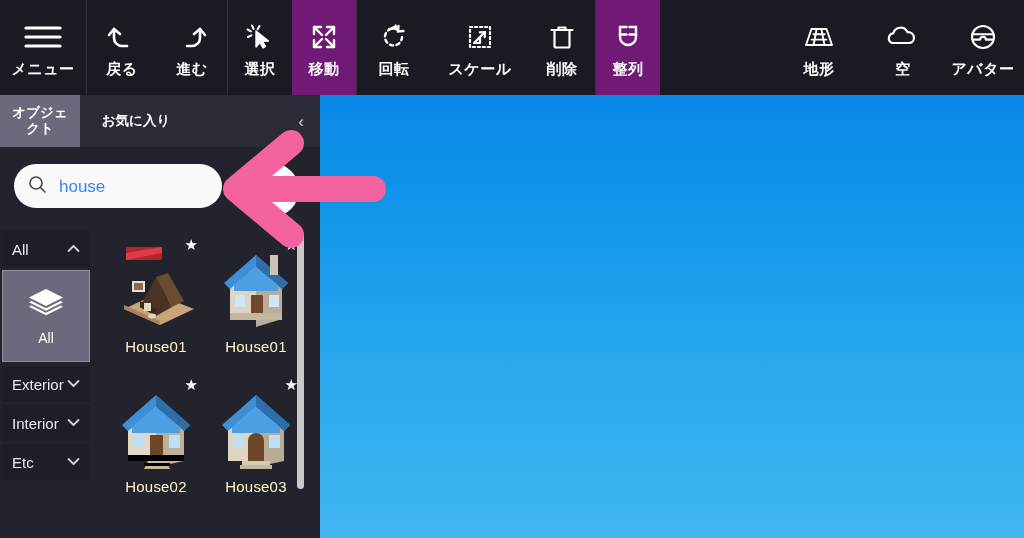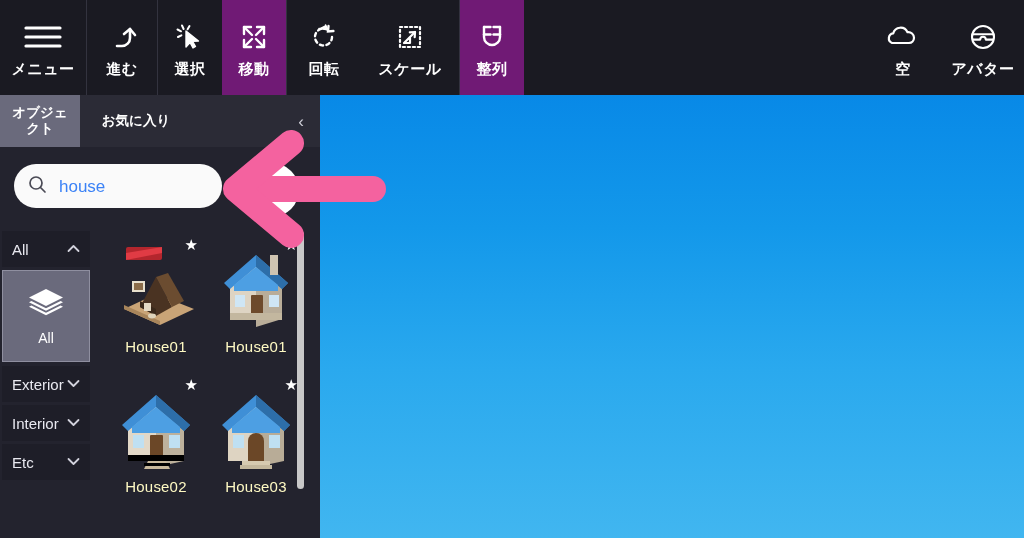--- a/index.html
+++ b/index.html
@@ -267,20 +267,30 @@
           <line x1="3" y1="5" x2="37" y2="5"></line>
             <line x1="3" y1="14" x2="37" y2="14"></line>
             <line x1="3" y1="23" x2="37" y2="23"></line>
         </svg>
       </span>
       <span class="tb-label">メニュー</span>
     </div>
 
     <div class="tb-sep"></div>
 
+    <div class="tb-item" style="width:70px">
+      <span class="tb-ico">
+        <svg width="32" height="30" viewBox="0 0 32 30" fill="none" stroke="#ffffff" stroke-width="2.6" stroke-linecap="round" stroke-linejoin="round">
+          <path d="M8 7 V16 a8 8 0 0 0 8 8 h5"></path>
+          <polyline points="8,16 8,7 3,12" fill="none" stroke="none"></polyline>
+          <path d="M8 7 L3 13 M8 7 L14 12"></path>
+        </svg>
+      </span>
+      <span class="tb-label">戻る</span>
+    </div>
 
     <div class="tb-item" style="width:70px">
       <span class="tb-ico">
         <svg width="32" height="30" viewBox="0 0 32 30" fill="none" stroke="#ffffff" stroke-width="2.6" stroke-linecap="round" stroke-linejoin="round">
           <path d="M24 7 V16 a8 8 0 0 1 -8 8 h-5"></path>
           <path d="M24 7 L29 13 M24 7 L18 12"></path>
         </svg>
       </span>
       <span class="tb-label">進む</span>
     </div>
@@ -333,38 +343,60 @@
       <span class="tb-ico">
         <svg width="30" height="30" viewBox="0 0 30 30" fill="none" stroke="#ffffff" stroke-width="2.2" stroke-linecap="round" stroke-linejoin="round">
           <rect x="5" y="5" width="20" height="20" stroke-dasharray="2.2 2.8"></rect>
           <path d="M9 21 H15 V15 L9 21 Z M9 21 L20 10"></path>
           <path d="M20 10 L14.8 10.3 M20 10 L19.7 15.2"></path>
         </svg>
       </span>
       <span class="tb-label">スケール</span>
     </div>
 
+    <div class="tb-item" style="width:66px">
+      <span class="tb-ico">
+        <svg width="28" height="30" viewBox="0 0 28 30" fill="none" stroke="#ffffff" stroke-width="2.2" stroke-linecap="round" stroke-linejoin="round">
+          <line x1="3.5" y1="8" x2="24.5" y2="8"></line>
+          <path d="M10.5 8 V5.5 h7 V8"></path>
+          <path d="M6.5 8 V24 a1.5 1.5 0 0 0 1.5 1.5 h12 a1.5 1.5 0 0 0 1.5 -1.5 V8"></path>
+        </svg>
+      </span>
+      <span class="tb-label">削除</span>
+    </div>
 
     <div class="tb-sep"></div>
 
     <div class="tb-item active" style="width:64px">
       <span class="tb-ico">
         <svg width="28" height="30" viewBox="0 0 28 30" fill="none" stroke="#ffffff" stroke-width="2.4" stroke-linecap="round" stroke-linejoin="round">
           <path d="M6 5 V15 a8 8 0 0 0 16 0 V5"></path>
           <line x1="6" y1="12.5" x2="12.5" y2="12.5"></line>
           <line x1="15.5" y1="12.5" x2="22" y2="12.5"></line>
           <line x1="6" y1="5" x2="12.5" y2="5"></line>
           <line x1="15.5" y1="5" x2="22" y2="5"></line>
         </svg>
       </span>
       <span class="tb-label">整列</span>
     </div>
 
     <div class="tb-spacer"></div>
 
+    <div class="tb-item" style="width:90px">
+      <span class="tb-ico">
+        <svg width="34" height="26" viewBox="0 0 34 26" fill="none" stroke="#ffffff" stroke-width="1.9" stroke-linecap="round" stroke-linejoin="round">
+          <path d="M9.5 5 H24.5 L30 21 H4 Z"></path>
+          <line x1="11.4" y1="10.3" x2="22.6" y2="10.3"></line>
+          <line x1="9.6" y1="15.6" x2="24.4" y2="15.6"></line>
+          <line x1="14.6" y1="5" x2="11.6" y2="21"></line>
+          <line x1="19.4" y1="5" x2="22.4" y2="21"></line>
+        </svg>
+      </span>
+      <span class="tb-label">地形</span>
+    </div>
 
     <div class="tb-item" style="width:78px">
       <span class="tb-ico">
         <svg width="34" height="26" viewBox="0 0 34 26" fill="none" stroke="#ffffff" stroke-width="2.2" stroke-linecap="round" stroke-linejoin="round">
           <path d="M6 19 a5 5 0 0 1 1.2 -9.6 a7.6 7.6 0 0 1 14.3 -1.2 a5.6 5.6 0 0 1 6.5 5.6 a5.2 5.2 0 0 1 -5 5.2 Z"></path>
         </svg>
       </span>
       <span class="tb-label">空</span>
     </div>
 

